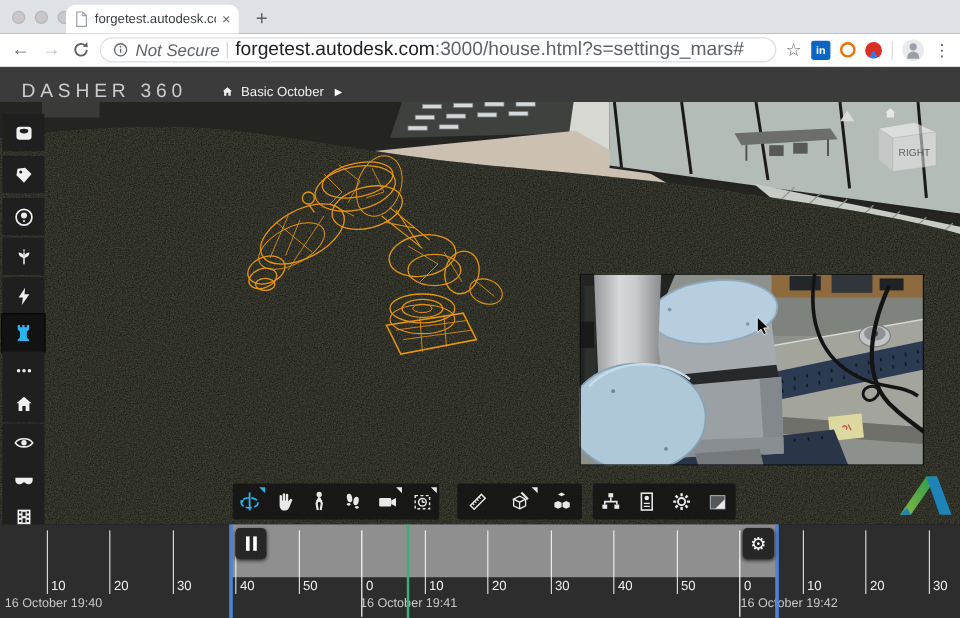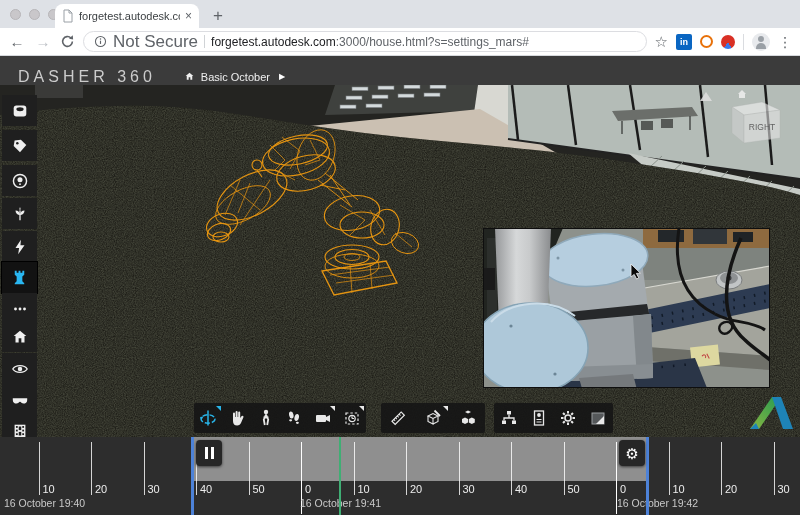--- a/index.html
+++ b/index.html
@@ -16,23 +16,23 @@
   .tab-title { flex:1; font-size:11px; color:#3c4043; white-space:nowrap; overflow:hidden; }
   .tab-close { font-size:12px; color:#5f6368; cursor:default; }
   .newtab { position:absolute; left:206px; top:4px; width:24px; height:24px; text-align:center;
     line-height:24px; font-size:17px; color:#5f6368; }
   .addrbar { position:absolute; top:28px; left:0; width:800px; height:28px; background:#fff;
     border-bottom:1px solid #d6d9dd; display:flex; align-items:center; padding:0 8px; gap:8px; }
   .navbtn { font-size:15px; color:#5f6368; width:18px; text-align:center; }
   .navbtn.dis { color:#bdc1c6; }
   .omnibox { flex:1; height:21px; border:1px solid #dcdde1; border-radius:11px; display:flex;
     align-items:center; padding:0 10px; gap:6px; max-width:575px; }
-  .sec-txt { font-size:17px; color:#5f6368; }
+  .sec-txt { font-size:14px; color:#5f6368;font-style:italic; }
   .omni-sep { width:1px; height:13px; background:#d0d3d6; }
-  .url { font-size:12px; color:#202124; white-space:nowrap; overflow:hidden; }
+  .url { font-size:16px; color:#202124; white-space:nowrap; overflow:hidden; }
   .url .rest { color:#5f6368; }
   .star { font-size:15px; color:#5f6368; }
   .ext-li { width:16px; height:16px; background:#0a66c2; border-radius:2px; color:#fff;
     font-size:9px; font-weight:bold; text-align:center; line-height:16px; }
   .ext-o { width:13px; height:13px; border:2.5px solid #e8710a; border-radius:50%; }
   .ext-r { width:14px; height:14px; border-radius:50%;
     background:conic-gradient(from 150deg,#3b78e7 0 18%,#d93025 18% 100%); }
   .bar-sep { width:1px; height:16px; background:#dadce0; }
   .avatar { width:18px; height:18px; border-radius:50%; background:#e8eaed; position:relative; }
   .avatar::before { content:""; position:absolute; left:6px; top:3px; width:6px; height:6px;

